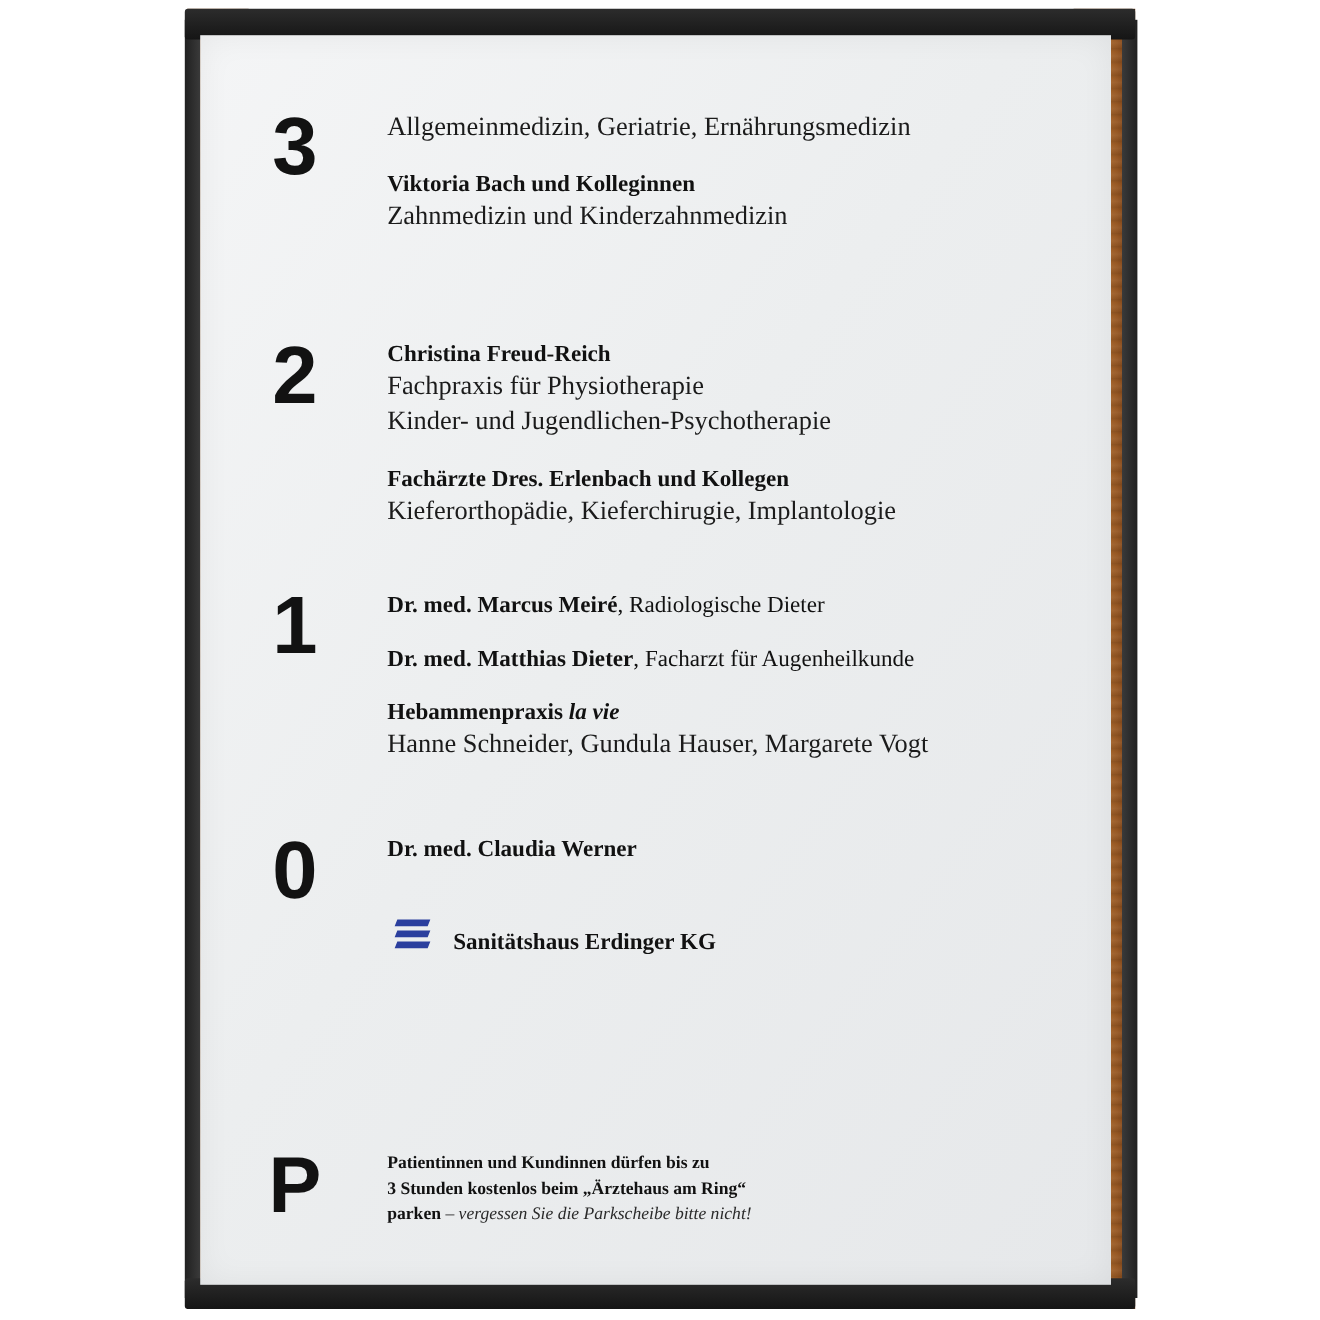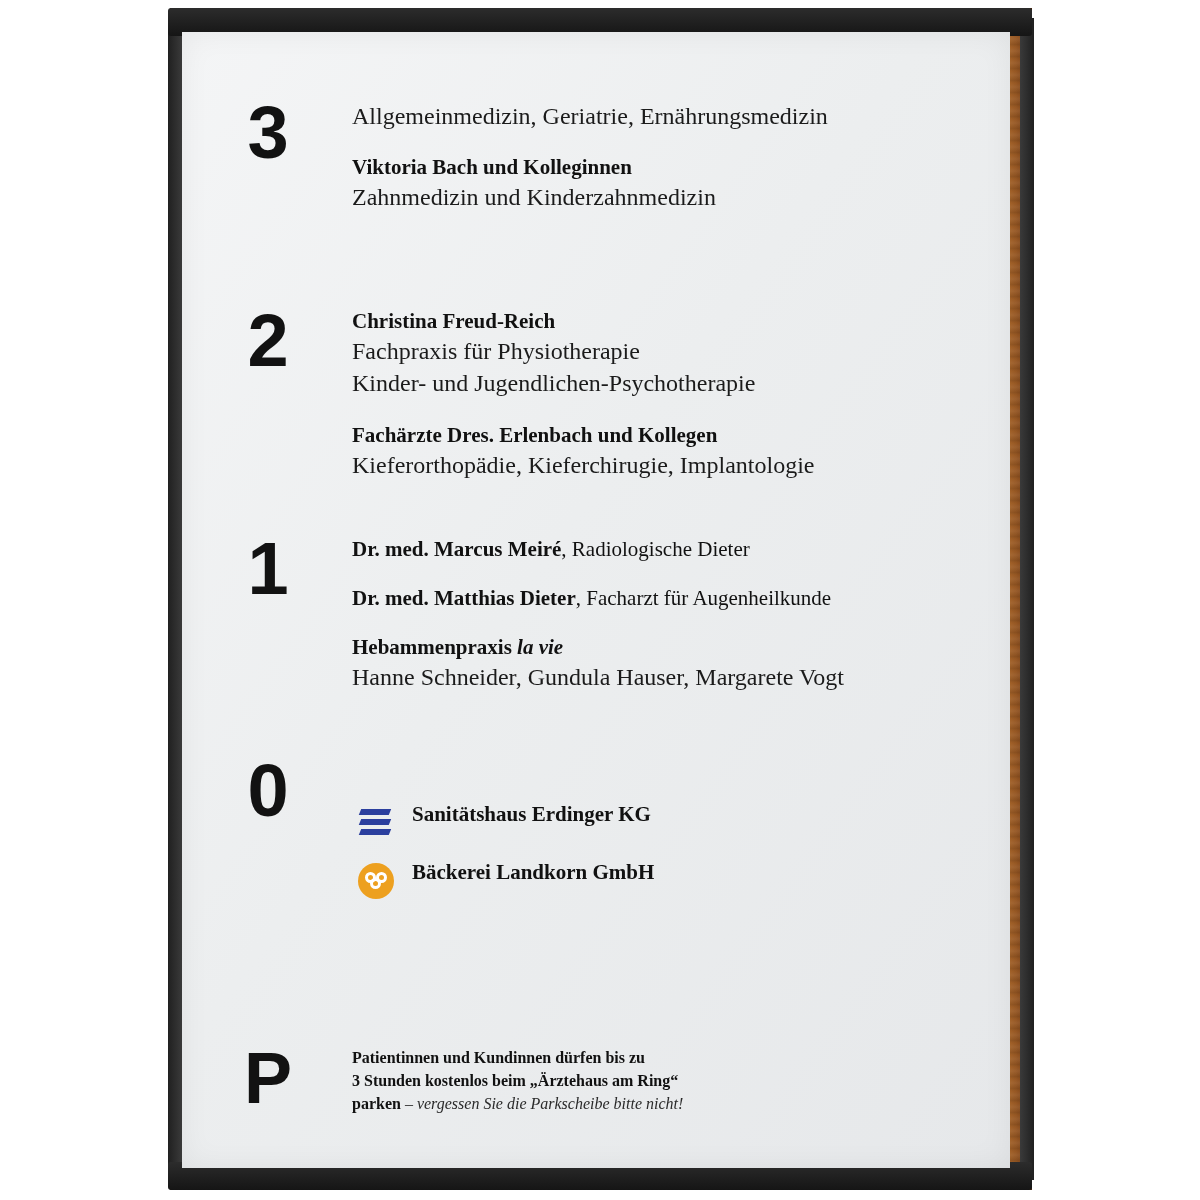--- a/index.html
+++ b/index.html
@@ -120,21 +120,21 @@
   .entry-sub {
     font-family: "Liberation Serif", serif;
     font-size: 24px;
     color: #1b1b1b;
     line-height: 1.35;
   }
 
   
   .company-row {
     display: flex;
-    align-items: flex-start;
+    align-items: flex-end;
     margin-bottom: 18px;
   }
   .company-logo {
     width: 46px;
     flex: 0 0 46px;
     height: 40px;
     position: relative;
     margin-right: 14px;
   }
   .company-name {
@@ -253,47 +253,36 @@
             <div class="entry-name"><span>Hebammenpraxis </span><span class="inline-italic">la vie</span></div>
             <div class="entry-sub">Hanne Schneider, Gundula Hauser, Margarete Vogt</div>
           </div>
         </div>
       </div>
 
       <div class="floor-row" style="top:722px;">
         <div class="floor-number">0</div>
         <div class="floor-entries">
           <div class="entry">
+            <div class="entry-name">Dr. med. Claudia Werner</div>
           </div>
 
           <div style="height:22px;"></div>
 
           <div class="company-row">
             <div class="company-logo">
               <div class="logo-bars">
                   <span></span>
                   <span></span>
                   <span></span>
                 </div>
             </div>
             <div class="company-name">Sanitätshaus Erdinger KG</div>
           </div>
 
-          <div class="company-row">
-            <div class="company-logo">
-              <div class="logo-pretzel">
-                  <div class="knot">
-                    <i></i>
-                    <i></i>
-                    <i></i>
-                  </div>
-                </div>
-            </div>
-            <div class="company-name">Bäckerei Landkorn GmbH</div>
-          </div>
         </div>
       </div>
 
       <div class="floor-row" id="parking-row" style="top:1010px;">
         <div class="floor-number">P</div>
         <div class="floor-entries">
           <div class="parking-text">
             <div>Patientinnen und Kundinnen dürfen bis zu</div>
             <div>3 Stunden kostenlos beim „Ärztehaus am Ring“</div>
             <div><span>parken</span><span class="tail"> – vergessen Sie die Parkscheibe bitte nicht!</span></div>

